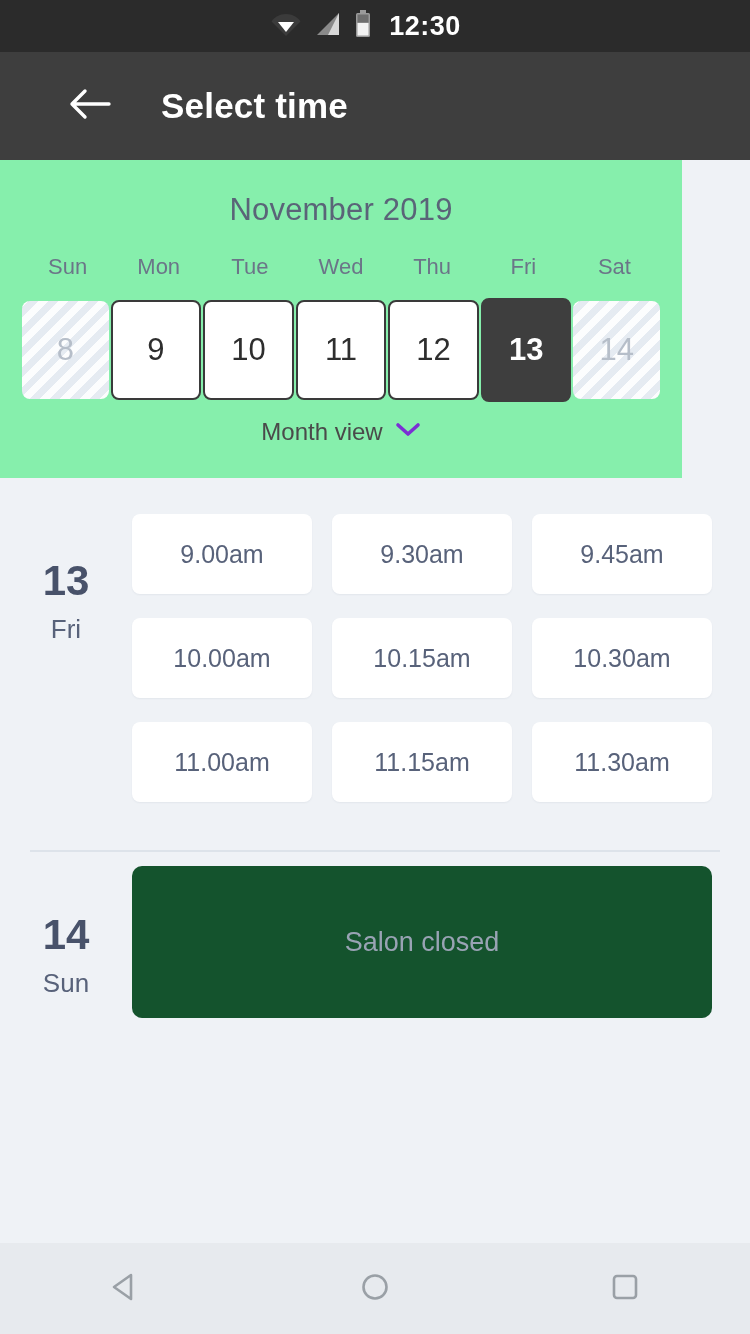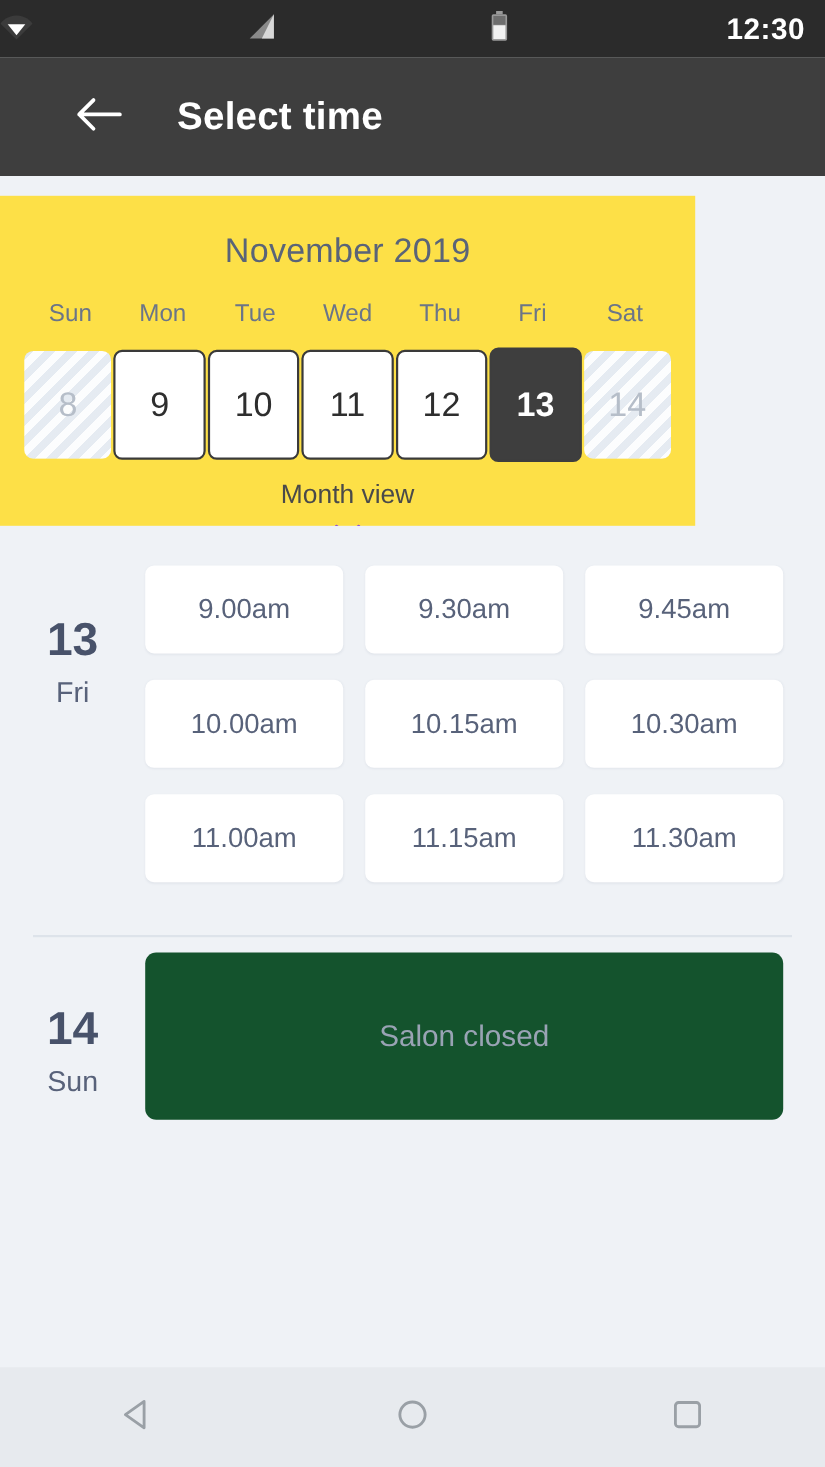--- a/index.html
+++ b/index.html
@@ -8,21 +8,21 @@
     font-family:"Liberation Sans", sans-serif;
     background:#ffffff;
     overflow:hidden;
   }
   .screen { position:relative; width:750px; height:1334px; background:#EFF2F6; }
 
   
   .statusbar {
     position:absolute; top:0; left:0; width:750px; height:52px;
     background:#2B2B2B;
-    display:flex; align-items:center; justify-content:space-between;
+    display:flex; align-items:center; justify-content:center;
     padding-right:18px; gap:14px;
   }
   .sb-icon { display:block; }
   .sb-clock {
     color:#FFFFFF; font-size:27px; font-weight:bold; letter-spacing:0.5px;
     margin-left:4px; line-height:1;
   }
 
   
   .appbar {
@@ -34,23 +34,22 @@
     display:flex; align-items:center; justify-content:center;
     cursor:pointer;
   }
   .appbar-title {
     color:#FFFFFF; font-size:35px; font-weight:bold;
     margin-left:44px; letter-spacing:0.2px;
   }
 
   
   .calendar {
-    position:absolute; top:160px; left:0; width:632px; height:318px;
-    background:#fde047;
-    margin-top:18px;
+    position:absolute; top:160px; left:0; width:682px; height:318px;
+    background:#86efac;
   }
   .month-title {
     text-align:center; color:#5A6478; font-size:31px;
     padding-top:32px; letter-spacing:0.2px;
   }
   .weekday-row {
     display:flex; margin-top:26px; padding:0 22px;
   }
   .weekday {
     flex:1; text-align:center; color:#6B7588; font-size:22px;
@@ -80,21 +79,21 @@
       -45deg,
       rgba(255,255,255,0.85) 0px,
       rgba(255,255,255,0.85) 7px,
       rgba(228,234,241,0.85) 7px,
       rgba(228,234,241,0.85) 14px
     );
     height:98px;
   }
   .month-view {
     margin-top:18px; display:flex; align-items:center;
-    justify-content:center; gap:12px; cursor:pointer;flex-direction:column;
+    justify-content:center; gap:12px; cursor:pointer;
   }
   .month-view-label { color:#4A4A4A; font-size:24px; }
 
   
   .slots-area {
     position:absolute; top:478px; left:0; width:750px; height:765px;
     background:#EFF2F6; overflow:hidden;
   }
   .day-block { display:flex; padding-top:30px; }
   .day-label {

